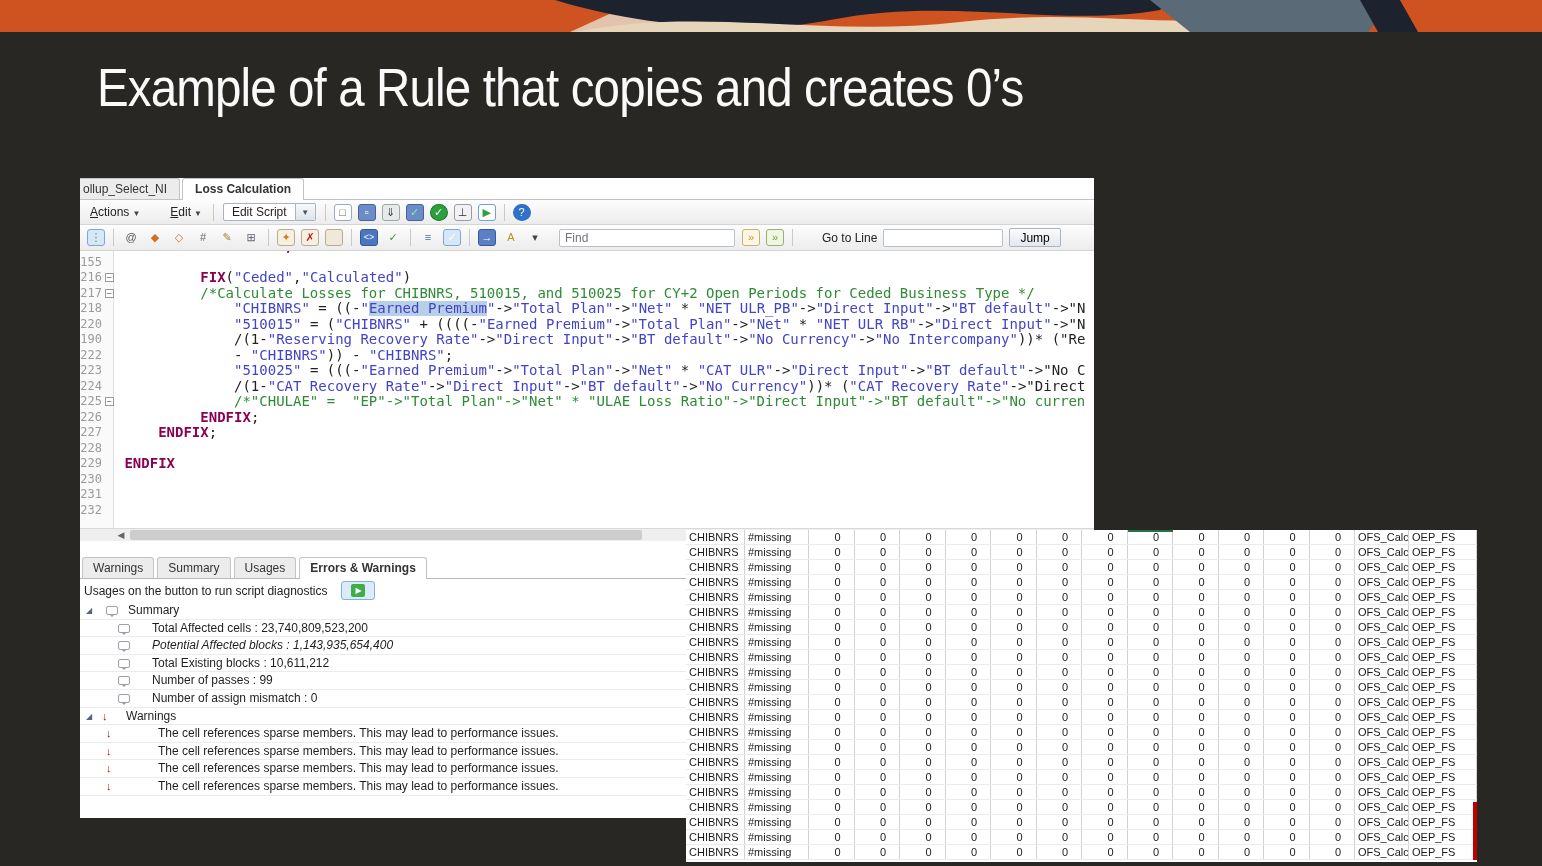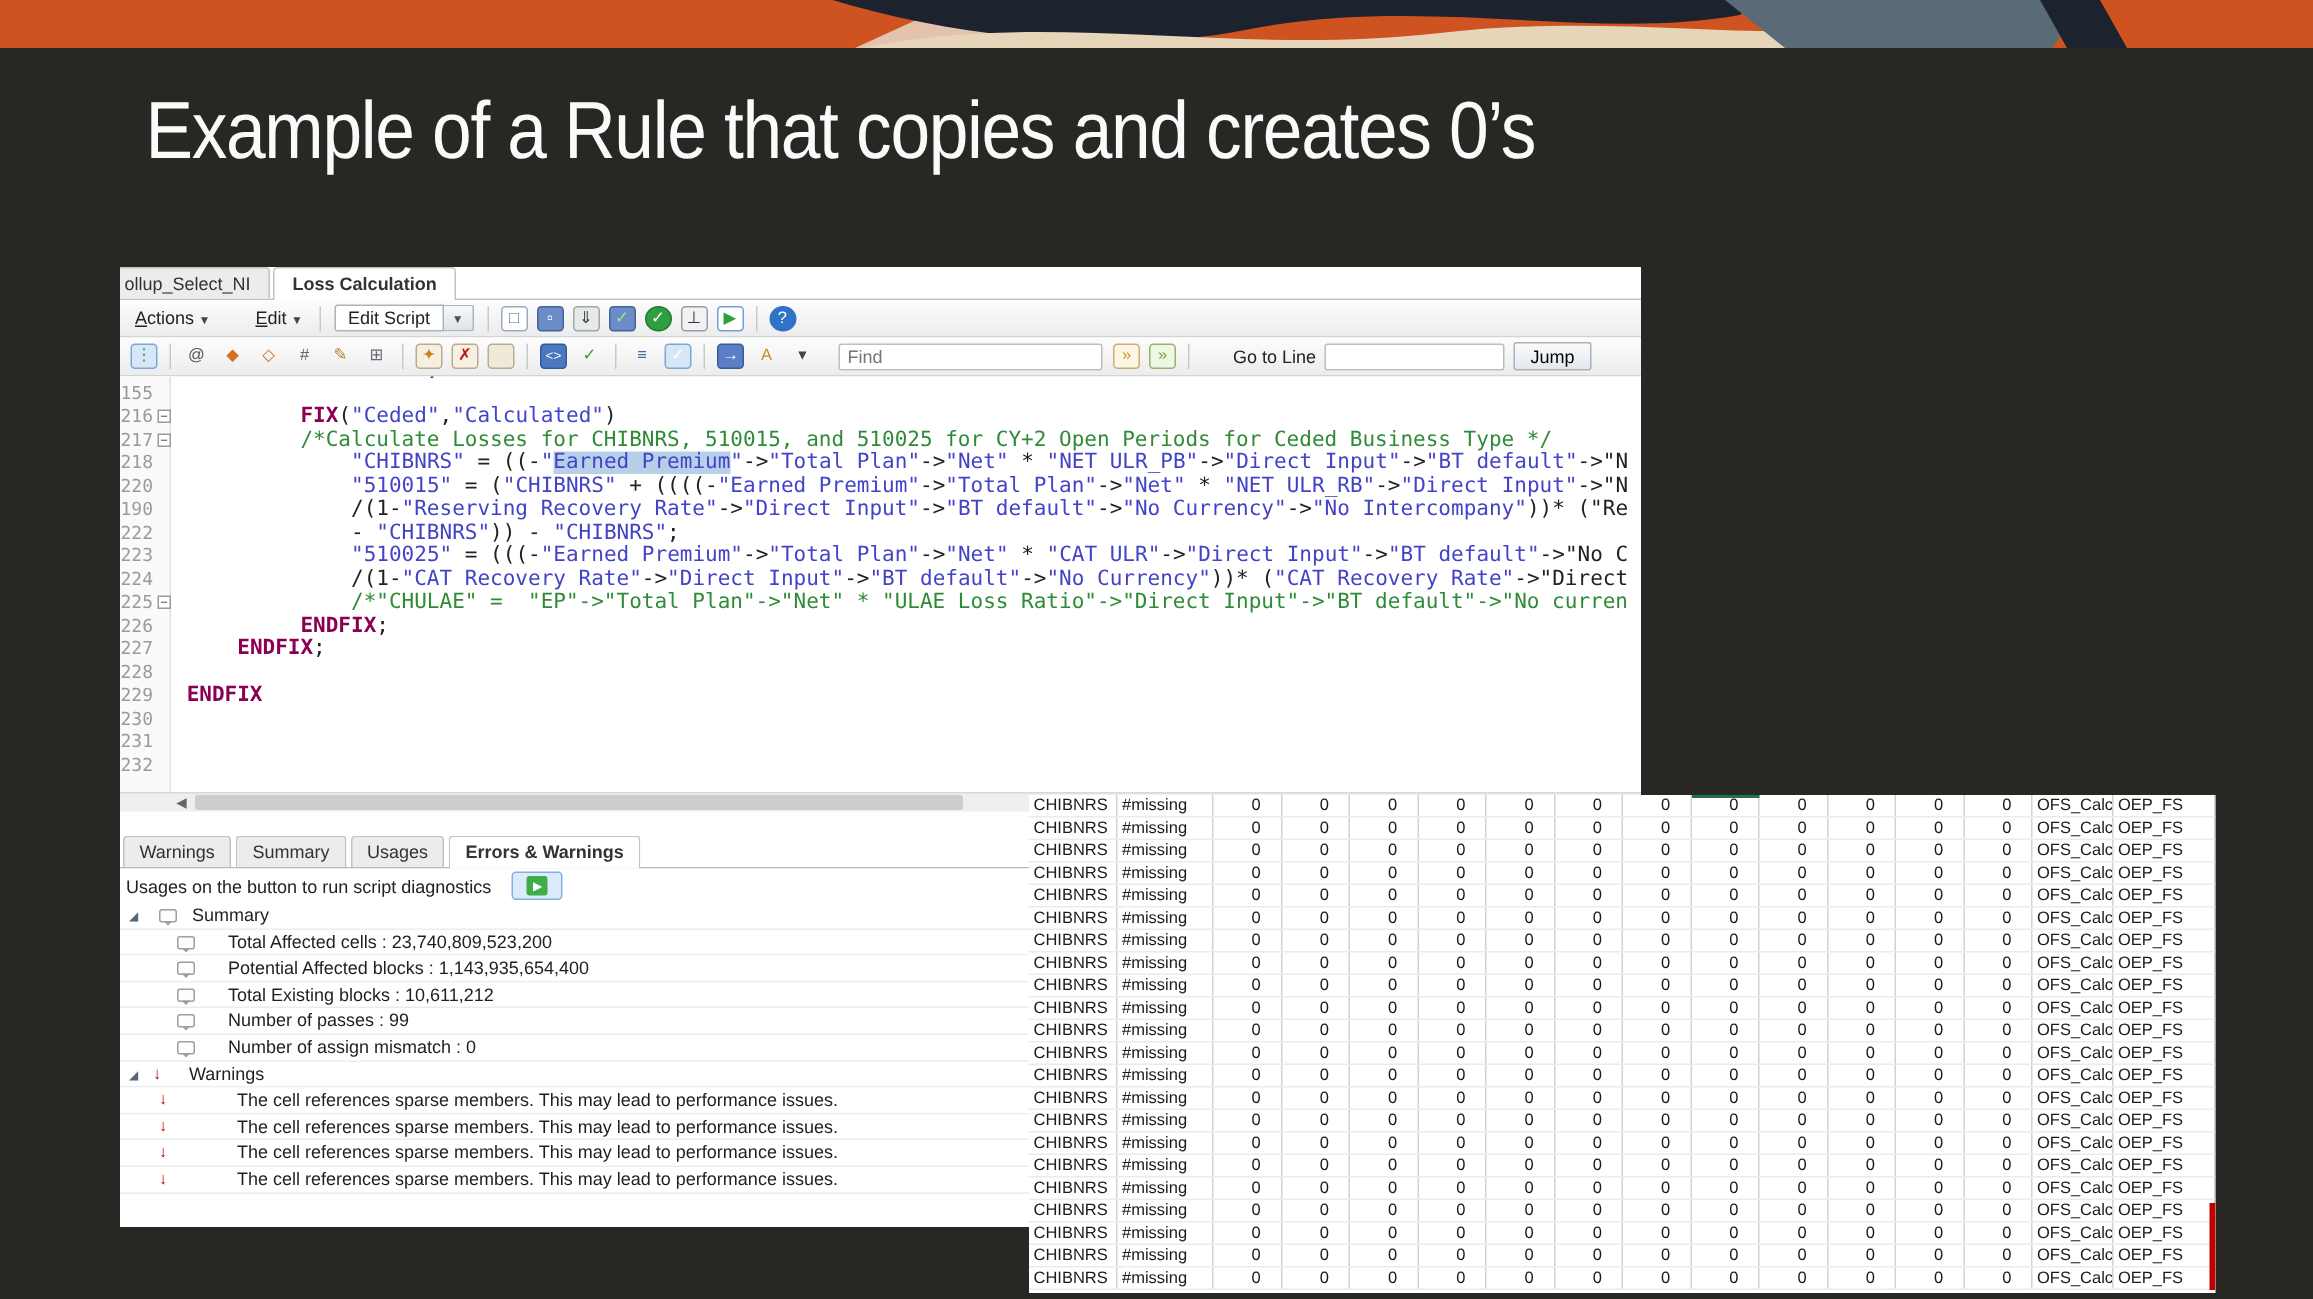--- a/index.html
+++ b/index.html
@@ -225,21 +225,21 @@
         <span class="twist" style="left:6px;">◢</span>
         <span class="bub" style="left:26px;"></span>
         <span class="ttext" style="left:48px;">Summary</span>
       </div>
       <div class="trow">
         <span class="bub" style="left:38px;"></span>
         <span class="ttext" style="left:72px;">Total Affected cells : 23,740,809,523,200</span>
       </div>
       <div class="trow">
         <span class="bub" style="left:38px;"></span>
-        <span class="ttext" style="left:72px;">Potential Affected blocks : 1,143,935,654,400</span>
+        <span class="ttext" style="left:72px;font-style:italic;">Potential Affected blocks : 1,143,935,654,400</span>
       </div>
       <div class="trow">
         <span class="bub" style="left:38px;"></span>
         <span class="ttext" style="left:72px;">Total Existing blocks : 10,611,212</span>
       </div>
       <div class="trow">
         <span class="bub" style="left:38px;"></span>
         <span class="ttext" style="left:72px;">Number of passes : 99</span>
       </div>
       <div class="trow">

